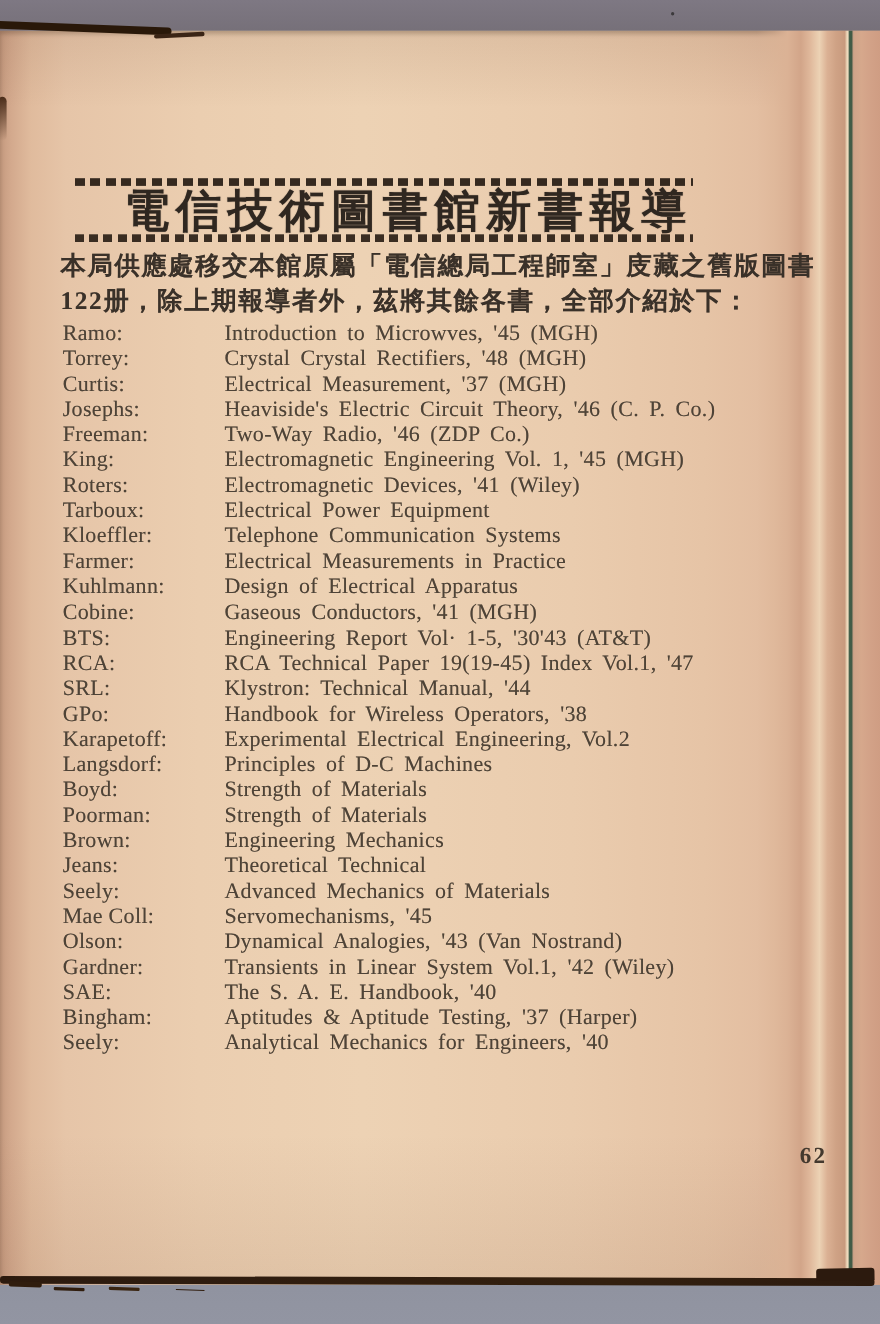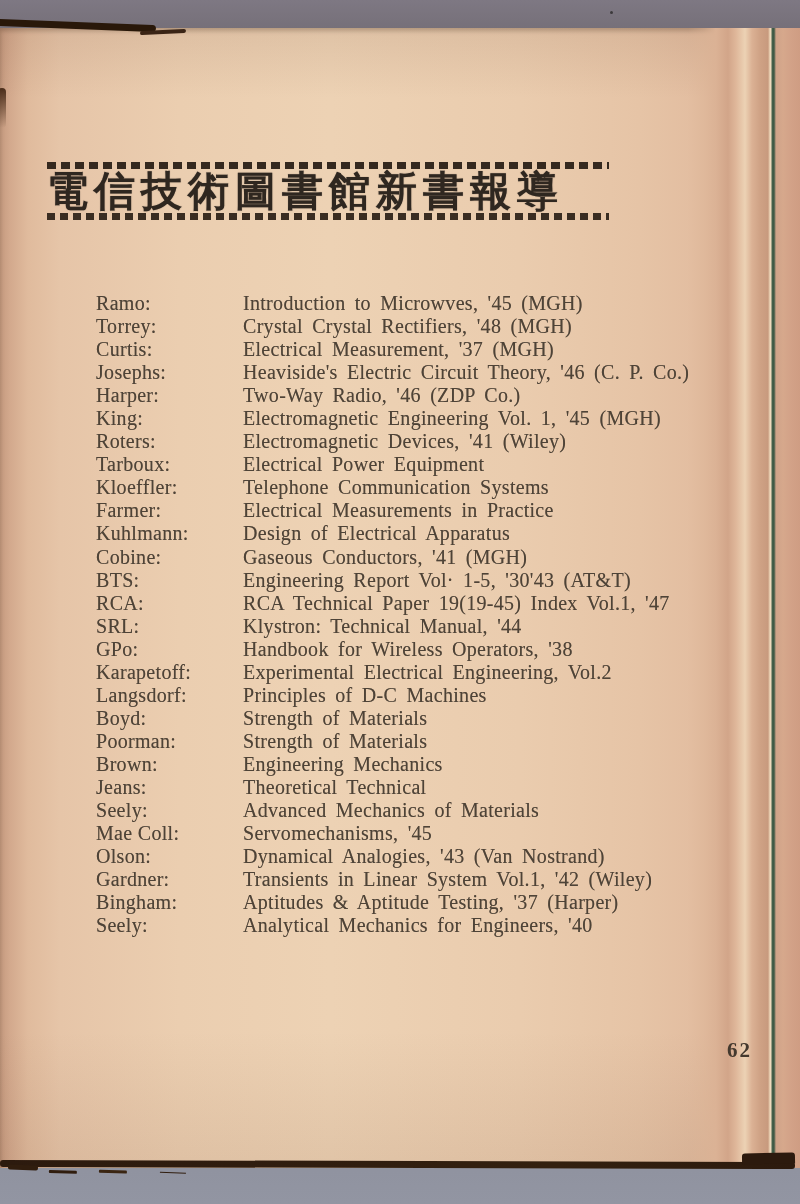--- a/index.html
+++ b/index.html
@@ -43,33 +43,33 @@
   
   .torn-a{position:absolute;left:-4px;top:22px;width:160px;height:7px;background:#291809;border-radius:4px;transform:rotate(2.2deg);}
   .torn-b{position:absolute;left:140px;top:30px;width:46px;height:4px;background:#3a2415;border-radius:3px;transform:rotate(-3deg);}
   .torn-c{position:absolute;left:-2px;top:88px;width:8px;height:40px;background:linear-gradient(180deg,#4a2d1a,rgba(74,45,26,0));border-radius:4px;}
   
   .bottom-edge{position:absolute;left:0;top:1161px;width:795px;height:7px;background:linear-gradient(90deg,#2c1a0e,#33200f 70%,#2c1a0e);border-radius:3px;transform:rotate(.15deg);}
   .bottom-edge-step{position:absolute;left:742px;top:1153px;width:53px;height:11px;background:#2c1a0e;border-radius:3px 3px 0 0;transform:rotate(-1deg);}
   .bottom-frays{position:absolute;left:8px;top:1165px;width:30px;height:5px;background:#301d0e;border-radius:2px;transform:rotate(2deg);box-shadow:40px 3px 0 -1px #301d0e,90px 1px 0 -1px #3a2512,150px 0 0 -2px #301d0e;}
 
   
-  .title-block{position:absolute;left:47px;top:162px;width:562px;text-align:left;}
+  .title-block{position:absolute;left:68px;top:162px;width:562px;text-align:right;}
   .dash-row{height:7px;background:repeating-linear-gradient(90deg,#35291f 0,#35291f 9px,rgba(53,41,31,0) 9px,rgba(53,41,31,0) 14px);}
   .dash-row.bottom{background:repeating-linear-gradient(90deg,#3a2d22 0,#3a2d22 8px,rgba(53,41,31,0) 8px,rgba(53,41,31,0) 13px);}
   .page-title{
     font-size:41px;line-height:44px;font-weight:bold;letter-spacing:6px;
     color:#2f2720;white-space:nowrap;text-shadow:0 0 1px rgba(47,39,32,.55);
   }
   .intro{position:absolute;left:55px;top:226px;width:680px;color:#3a3129;
     font-size:23px;line-height:31.5px;font-weight:600;letter-spacing:1.5px;white-space:nowrap;
     text-shadow:0 0 .6px rgba(58,49,41,.5);}
   .book-list{position:absolute;left:57px;top:292px;width:700px;color:#4e4337;}
   .book-row{height:23.05px;white-space:nowrap;font-size:20px;letter-spacing:.3px;text-shadow:0 0 .5px rgba(78,67,55,.45);}
-  .book-row .author{display:inline-block;width:147px;margin-left:39px;}
+  .book-row .author{display:inline-block;width:147px;}
   .book-row .title{word-spacing:4px;}
   .page-number{position:absolute;left:0;top:1038px;width:752px;text-align:right;
     font-size:21px;font-weight:bold;letter-spacing:2px;color:#44392e;}
 </style>
 </head>
 <body>
 
 <div class="screen">
 
   <div class="speck-top"></div>
@@ -80,27 +80,31 @@
   <div class="torn-a"></div>
   <div class="torn-b"></div>
   <div class="torn-c"></div>
 
   <div class="title-block">
     <div class="dash-row"></div>
     <div class="page-title">電信技術圖書館新書報導</div>
     <div class="dash-row bottom"></div>
   </div>
 
+  <div class="intro">
+    <div>本局供應處移交本館原屬「電信總局工程師室」庋藏之舊版圖書</div>
+    <div>122册，除上期報導者外，茲將其餘各書，全部介紹於下：</div>
+  </div>
 
   <div class="book-list" id="book-list">
       <div class="book-row"><span class="author">Ramo:</span><span class="title">Introduction to Microwves, '45 (MGH)</span></div>
       <div class="book-row"><span class="author">Torrey:</span><span class="title">Crystal Crystal Rectifiers, '48 (MGH)</span></div>
       <div class="book-row"><span class="author">Curtis:</span><span class="title">Electrical Measurement, '37 (MGH)</span></div>
       <div class="book-row"><span class="author">Josephs:</span><span class="title">Heaviside's Electric Circuit Theory, '46 (C. P. Co.)</span></div>
-      <div class="book-row"><span class="author">Harper:</span><span class="title">Two-Way Radio, '46 (ZDP Co.)</span></div>
+      <div class="book-row"><span class="author">Freeman:</span><span class="title">Two-Way Radio, '46 (ZDP Co.)</span></div>
       <div class="book-row"><span class="author">King:</span><span class="title">Electromagnetic Engineering Vol. 1, '45 (MGH)</span></div>
       <div class="book-row"><span class="author">Roters:</span><span class="title">Electromagnetic Devices, '41 (Wiley)</span></div>
       <div class="book-row"><span class="author">Tarboux:</span><span class="title">Electrical Power Equipment</span></div>
       <div class="book-row"><span class="author">Kloeffler:</span><span class="title">Telephone Communication Systems</span></div>
       <div class="book-row"><span class="author">Farmer:</span><span class="title">Electrical Measurements in Practice</span></div>
       <div class="book-row"><span class="author">Kuhlmann:</span><span class="title">Design of Electrical Apparatus</span></div>
       <div class="book-row"><span class="author">Cobine:</span><span class="title">Gaseous Conductors, '41 (MGH)</span></div>
       <div class="book-row"><span class="author">BTS:</span><span class="title">Engineering Report Vol· 1-5, '30'43 (AT&amp;T)</span></div>
       <div class="book-row"><span class="author">RCA:</span><span class="title">RCA Technical Paper 19(19-45) Index Vol.1, '47</span></div>
       <div class="book-row"><span class="author">SRL:</span><span class="title">Klystron: Technical Manual, '44</span></div>
@@ -108,20 +112,21 @@
       <div class="book-row"><span class="author">Karapetoff:</span><span class="title">Experimental Electrical Engineering, Vol.2</span></div>
       <div class="book-row"><span class="author">Langsdorf:</span><span class="title">Principles of D-C Machines</span></div>
       <div class="book-row"><span class="author">Boyd:</span><span class="title">Strength of Materials</span></div>
       <div class="book-row"><span class="author">Poorman:</span><span class="title">Strength of Materials</span></div>
       <div class="book-row"><span class="author">Brown:</span><span class="title">Engineering Mechanics</span></div>
       <div class="book-row"><span class="author">Jeans:</span><span class="title">Theoretical Technical</span></div>
       <div class="book-row"><span class="author">Seely:</span><span class="title">Advanced Mechanics of Materials</span></div>
       <div class="book-row"><span class="author">Mae Coll:</span><span class="title">Servomechanisms, '45</span></div>
       <div class="book-row"><span class="author">Olson:</span><span class="title">Dynamical Analogies, '43 (Van Nostrand)</span></div>
       <div class="book-row"><span class="author">Gardner:</span><span class="title">Transients in Linear System Vol.1, '42 (Wiley)</span></div>
+      <div class="book-row"><span class="author">SAE:</span><span class="title">The S. A. E. Handbook, '40</span></div>
       <div class="book-row"><span class="author">Bingham:</span><span class="title">Aptitudes &amp; Aptitude Testing, '37 (Harper)</span></div>
       <div class="book-row"><span class="author">Seely:</span><span class="title">Analytical Mechanics for Engineers, '40</span></div>
     </div>
 
   <div class="page-number">62</div>
 
   <div class="bottom-edge"></div>
   <div class="bottom-edge-step"></div>
   <div class="bottom-frays"></div>
 

